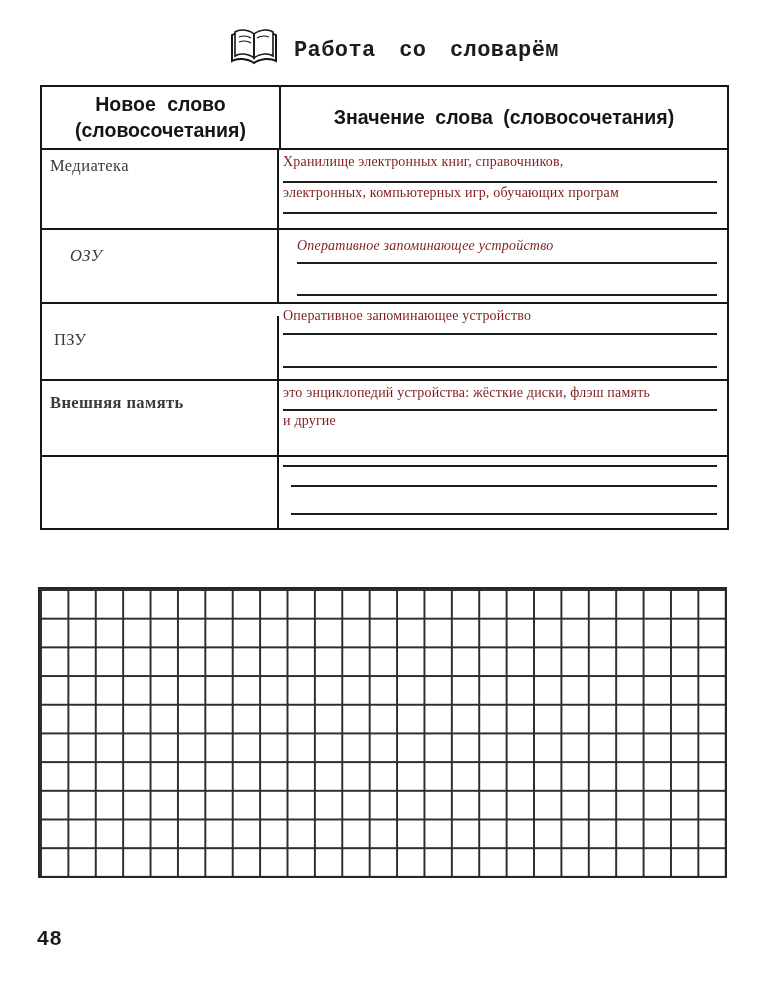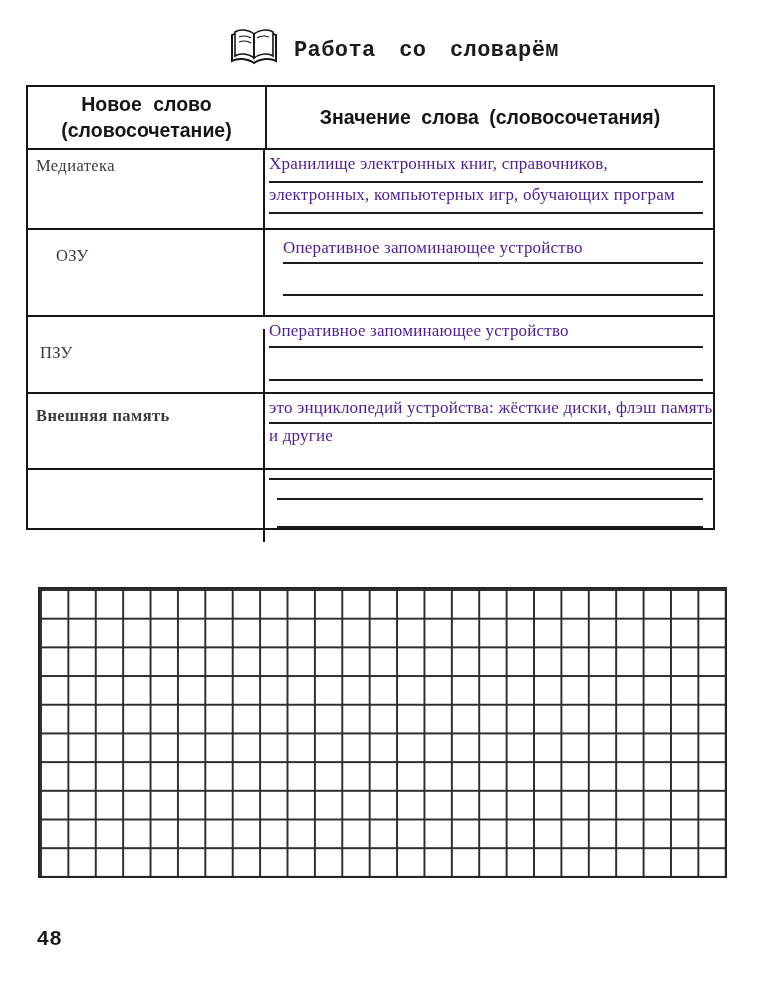--- a/index.html
+++ b/index.html
@@ -16,21 +16,21 @@
     display:flex;align-items:center;gap:14px;font-family:Liberation Mono, monospace;
   }
   .book-icon{width:52px;height:44px;flex:0 0 auto;}
   .page-title{
     font-size:22px;font-weight:bold;color:#1c1c1c;
     word-spacing:10px;letter-spacing:.4px;
     white-space:nowrap;padding-top:6px;
   }
   
   .vocab-table{
-    position:absolute;left:26px;top:85px;
+    position:absolute;left:40px;top:85px;
     width:689px;height:445px;
     border:2.5px solid #161616;
     box-sizing:border-box;
     display:flex;flex-direction:column;
   }
   .thead{
     display:flex;height:61px;flex:0 0 auto;
     border-bottom:2.5px solid #161616;
   }
   .th{
@@ -49,28 +49,28 @@
   .trow:last-child{border-bottom:none;flex:1;}
   .term{
     width:237px;flex:0 0 auto;border-right:2px solid #161616;
     box-sizing:border-box;
     font-family:"Liberation Serif",serif;
     font-size:16.5px;color:#3a3a3a;letter-spacing:.4px;
   }
   .def{
     flex:1;box-sizing:border-box;padding:2px 10px 0 4px;
     font-family:"Liberation Serif",serif;
-    font-size:17px;color:#4c1d95;letter-spacing:.2px;
+    font-size:14px;color:#7f1d1d;letter-spacing:.2px;
   }
   .line{height:27px;display:flex;align-items:flex-start;}
   .line.ruled{border-bottom:2px solid #1d1d1d;}
   .line span{display:block;padding-top:2px;white-space:nowrap;}
   
   .r0{height:80px;}  .r0 .line{height:29px;}
-  .r1{height:87px;}  .r1 .def{padding-top:6px;padding-left:18px;} .r1 .line{height:26px;} .r1 .line+.line{height:30px;}
+  .r1{height:74px;font-style:italic;}  .r1 .def{padding-top:6px;padding-left:18px;} .r1 .line{height:26px;} .r1 .line+.line{height:30px;}
   .r2{height:77px;}  .r2 .line{height:27px;}   .r2 .line+.line{height:31px;}
   .r3{height:76px;}  .r3 .line{height:26px;}   .r3 .line+.line{height:27px;}
   .r4{height:72px;}  .r4 .line{height:26px;margin-left:8px;}
   .r0 .term{padding:6px 4px 0 8px;}
   .r1 .term{padding:16px 4px 0 28px;}
   .r2 .term{padding:14px 4px 0 12px;margin-top:12px;}
   .r3 .term{padding:12px 4px 0 8px;font-weight:bold;}
   
   .squared-grid{
     position:absolute;left:38px;top:587px;
@@ -100,21 +100,21 @@
       <path d="M26 9 L26 33" stroke="#161616" stroke-width="1.6"></path>
       <path d="M11 12 C15 10.5 20 11 23 13 M11 17 C15 15.5 20 16 23 18 M29 13 C32 11 37 10.5 41 12" stroke="#161616" stroke-width="1.1"></path>
     </svg>
     <div class="page-title">Работа со словарём</div>
   </div>
 
   <div class="vocab-table">
     <div class="thead">
       <div class="th th-left">
         <span>Новое слово</span>
-        <span>(словосочетание)</span>
+        <span>(словосочетания)</span>
       </div>
       <div class="th th-right">
         <span>Значение слова (словосочетания)</span>
       </div>
     </div>
     <div id="rows">
     <div class="trow r0">
       <div class="term">Медиатека</div>
       <div class="def">
             <div class="line ruled">

